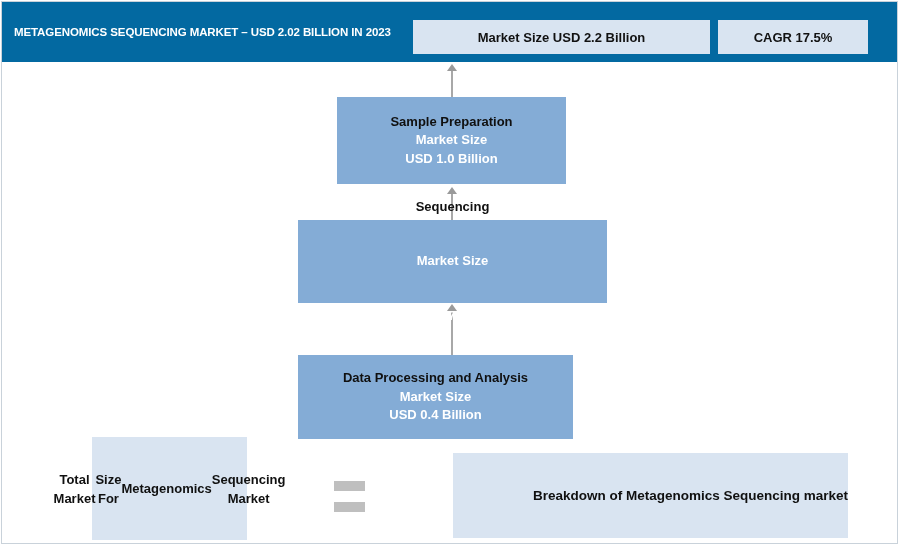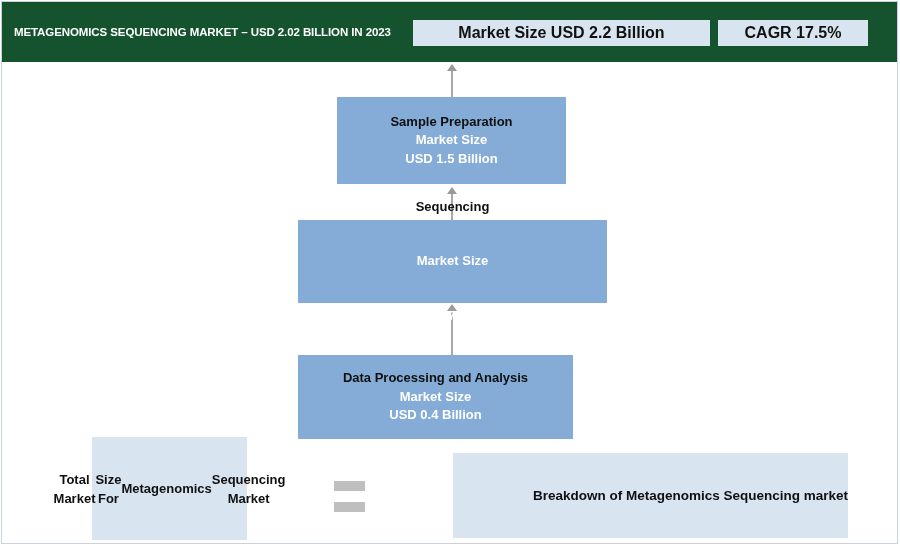--- a/index.html
+++ b/index.html
@@ -21,43 +21,43 @@
     left: 1px; top: 1px;
     width: 897px; height: 543px;
     border: 1px solid #c9d2da;
     pointer-events: none;
   }
   
   .header-bar {
     position: absolute;
     left: 2px; top: 2px;
     width: 895px; height: 60px;
-    background: #14532d;
+    background: #0369a1;
     display: flex;
     align-items: center;
   }
   .header-title {
     position: absolute;
     left: 12px; top: 0; height: 60px;
     display: flex; align-items: center;
     color: #ffffff;
     font-size: 11.5px;
     font-weight: bold;
     letter-spacing: -0.1px;
     white-space: nowrap;
   }
   .stat-box {
     position: absolute;
-    height: 26px;
+    height: 34px;
     background: #D9E4F1;
     display: flex;
     align-items: center;
     justify-content: center;
     color: #111111;
-    font-size: 16px;
+    font-size: 13px;
     font-weight: bold;
     white-space: nowrap;
   }
   .stat-box.market-size { left: 411px; top: 18px; width: 297px; }
   .stat-box.cagr        { left: 716px; top: 18px; width: 150px; }
 
   
   .flow-box {
     position: absolute;
     background: #84ACD6;
@@ -161,21 +161,21 @@
     <div class="line"></div>
   </div>
   <div class="arrow-up a2">
     <div class="head"></div>
     <div class="line"></div>
   </div>
 
   <div class="flow-box b1">
     <div class="box-title">Sample Preparation</div>
     <div class="box-sub">Market Size</div>
-    <div class="box-sub">USD 1.5 Billion</div>
+    <div class="box-sub">USD 1.0 Billion</div>
   </div>
   <div class="flow-box b2">
     <div class="box-title">Sequencing</div>
     <div class="box-sub">Market Size</div>
     <div class="box-sub">USD 0.7 Billion</div>
   </div>
   <div class="flow-box b3">
     <div class="box-title">Data Processing and Analysis</div>
     <div class="box-sub">Market Size</div>
     <div class="box-sub">USD 0.4 Billion</div>

